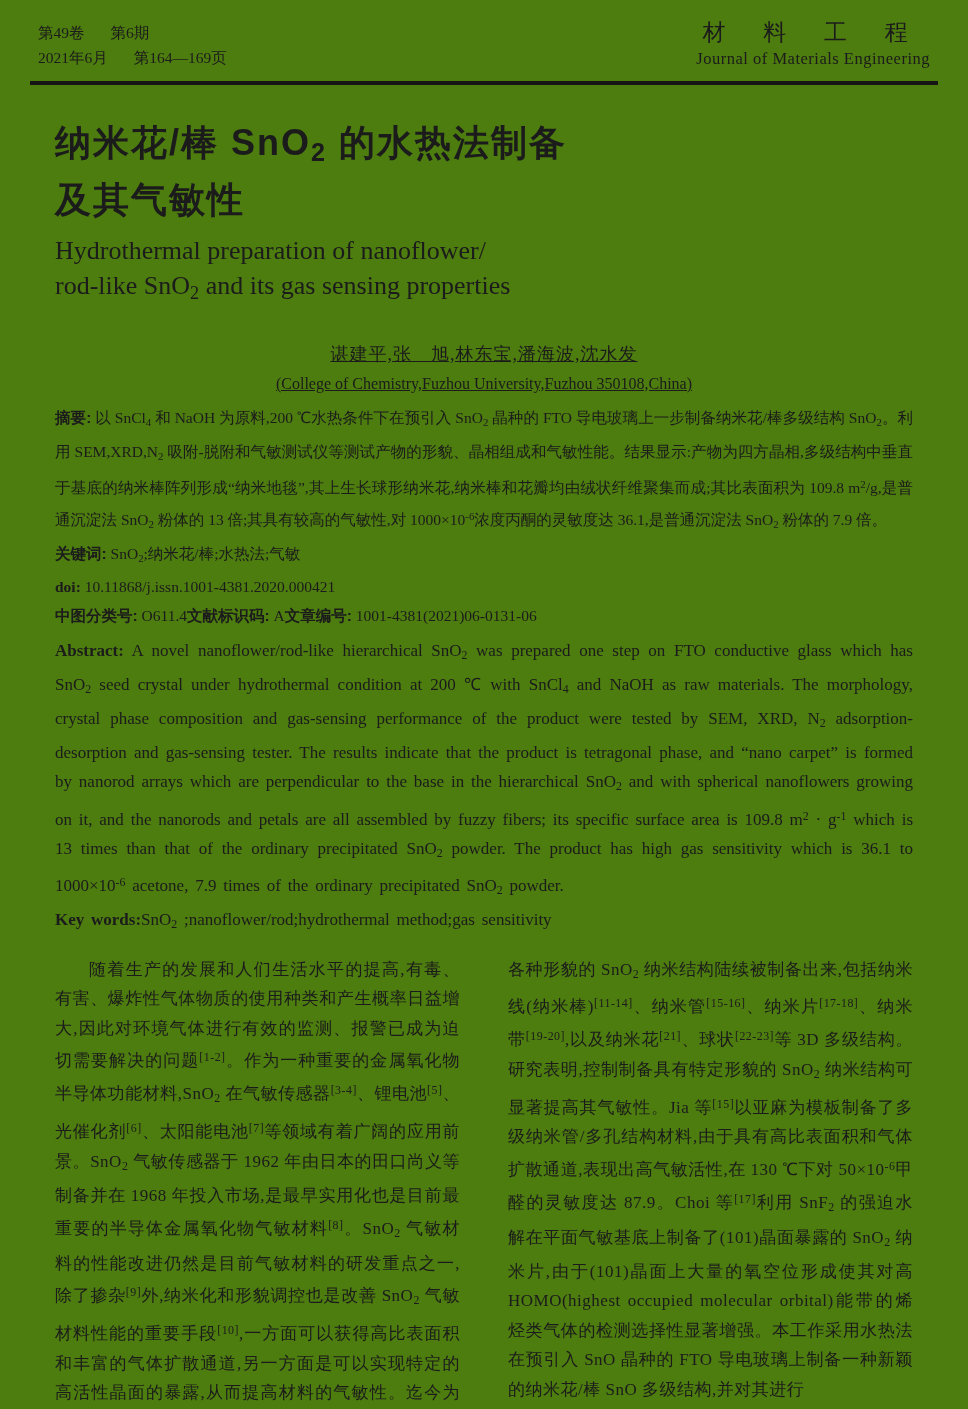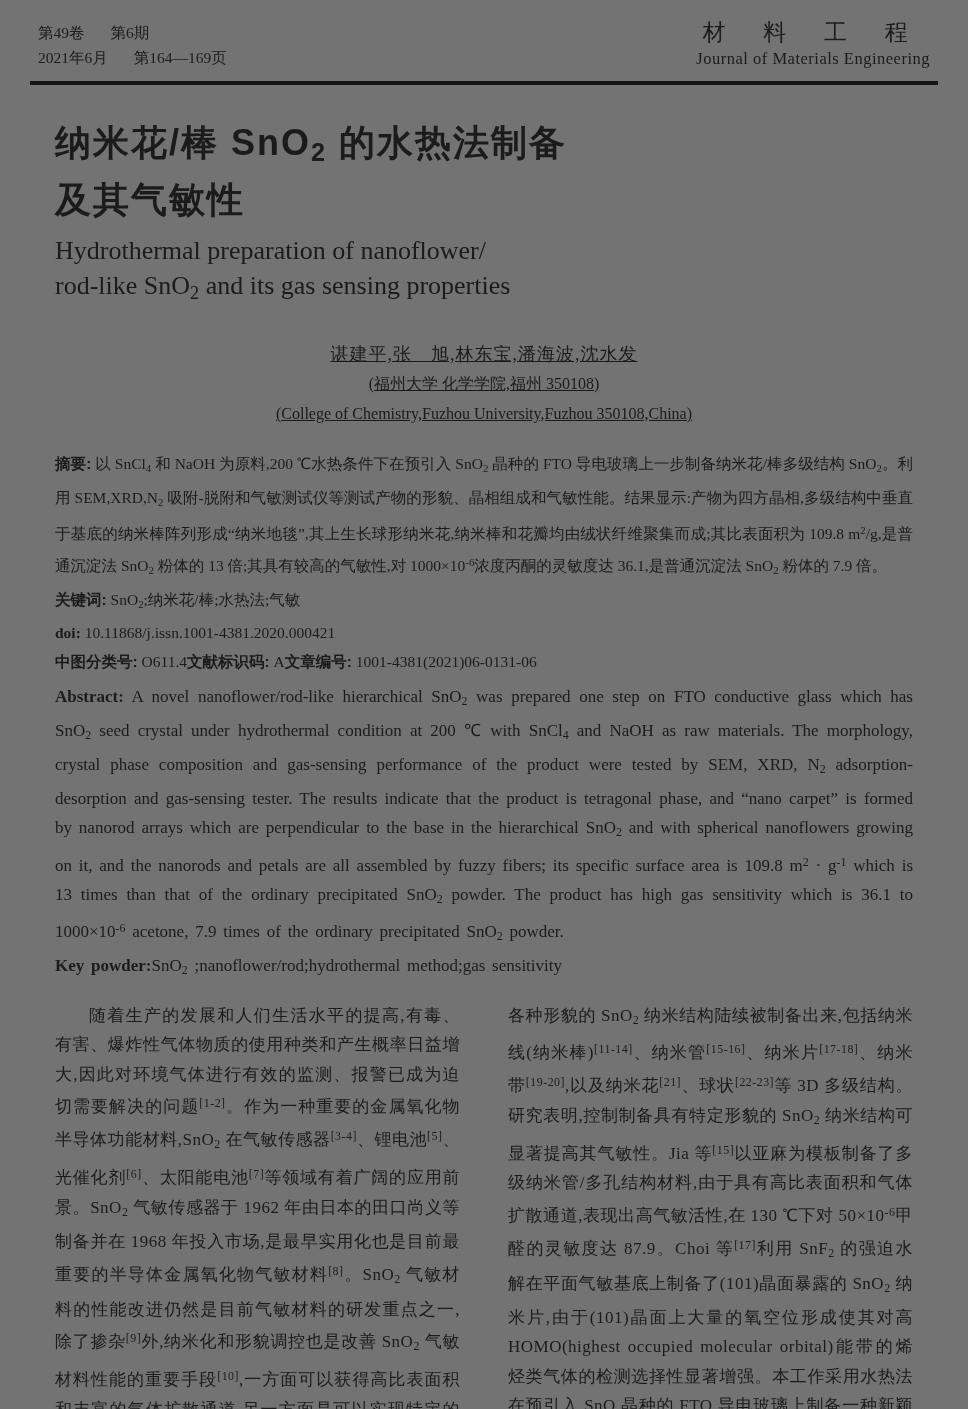--- a/index.html
+++ b/index.html
@@ -1,19 +1,19 @@
 <!DOCTYPE html>
 <html><head>
 <meta charset="utf-8">
 <style>
   * { box-sizing: border-box; margin: 0; padding: 0; }
   html, body { background: #e9e9e9; }
   body { font-family: "Liberation Serif", serif; color: #1b1b1b; }
   .page {
-    width: 968px; height: 1409px; margin: 0 auto; background: #737373;
+    width: 968px; height: 1409px; margin: 0 auto; background: #4d7c0f;
     padding: 16px 30px 16px 30px; overflow: hidden; position: relative;
   }
   
   .jheader {
     display: flex; justify-content: space-between; align-items: flex-start;
     padding: 4px 8px 10px 8px; border-bottom: 4px solid #151515;
   }
   .jh-col { font-size: 15.5px; line-height: 25px; white-space: nowrap; }
   .jh-left .row, .jh-right .row { display: flex; gap: 26px; }
   .jh-right .row { justify-content: flex-end; gap: 30px; }
@@ -26,21 +26,21 @@
     margin-top: 34px; font-family: "Liberation Sans", sans-serif;
     font-weight: 700; font-size: 36px; line-height: 47px; letter-spacing: 2px;
   }
   .title-en { margin-top: 10px; font-size: 26px; line-height: 35px; font-weight: 400; }
   .authors { margin-top: 28px; text-align: center; text-decoration: underline; }
   .authors .line { line-height: 30px; }
   .authors .cn-names { font-size: 18px; letter-spacing: 1px; }
   .authors .cn-affil { font-size: 16px; }
   .authors .en-names { font-size: 17px; }
   .authors .en-affil { font-size: 16px; }
-  .meta { margin-top: 20px; }
+  .meta { margin-top: 4px; }
   .meta p { font-size: 15.5px; line-height: 29px; text-align: justify; }
   .cnlabel { font-family: "Liberation Sans", sans-serif; font-weight: 700; }
   .meta .clc-row { display: flex; }
   .abstract-en { margin-top: 6px; }
   .abstract-en p { font-size: 17px; line-height: 29px; text-align: justify; word-spacing: 2.5px; }
   .kw-en { font-size: 16.5px; line-height: 29px; }
   sub { font-size: 70%; vertical-align: -0.25em; }
   sup { font-size: 70%; vertical-align: 0.45em; }
   
   .body-cols { display: flex; gap: 48px; margin-top: 16px; }
@@ -79,38 +79,37 @@
       <span>纳米花/棒 SnO<sub>2</sub> 的水热法制备</span><br>
       <span>及其气敏性</span>
     </h1>
     <h2 class="title-en">
       <span>Hydrothermal preparation of nanoflower/</span><br>
       <span>rod-like SnO<sub>2</sub> and its gas sensing properties</span>
     </h2>
 
     <div class="authors">
       <div class="line cn-names">谌建平,张　旭,林东宝,潘海波,沈水发</div>
-      <div class="line cn-affil">(福州大学 化学学院,福州 350108)</div>
       <div class="line en-affil">(College of Chemistry,Fuzhou University,Fuzhou 350108,China)</div>
     </div>
 
     <div class="meta">
       <p><b class="cnlabel">摘要:</b><span> 以 SnCl<sub>4</sub> 和 NaOH 为原料,200 ℃水热条件下在预引入 SnO<sub>2</sub> 晶种的 FTO 导电玻璃上一步制备纳米花/棒多级结构 SnO<sub>2</sub>。利用 SEM,XRD,N<sub>2</sub> 吸附-脱附和气敏测试仪等测试产物的形貌、晶相组成和气敏性能。结果显示:产物为四方晶相,多级结构中垂直于基底的纳米棒阵列形成“纳米地毯”,其上生长球形纳米花,纳米棒和花瓣均由绒状纤维聚集而成;其比表面积为 109.8 m<sup>2</sup>/g,是普通沉淀法 SnO<sub>2</sub> 粉体的 13 倍;其具有较高的气敏性,对 1000×10<sup>-6</sup>浓度丙酮的灵敏度达 36.1,是普通沉淀法 SnO<sub>2</sub> 粉体的 7.9 倍。</span></p>
       <p><b class="cnlabel">关键词:</b><span> SnO<sub>2</sub>;纳米花/棒;水热法;气敏</span></p>
       <p><b>doi:</b><span> 10.11868/j.issn.1001-4381.2020.000421</span></p>
       <p class="clc-row">
         <span><b class="cnlabel">中图分类号:</b><span> O611.4</span></span>
         <span><b class="cnlabel">文献标识码:</b><span> A</span></span>
         <span><b class="cnlabel">文章编号:</b><span> 1001-4381(2021)06-0131-06</span></span>
       </p>
     </div>
 
     <div class="abstract-en">
       <p><b>Abstract:</b><span> A novel nanoflower/rod-like hierarchical SnO<sub>2</sub> was prepared one step on FTO conductive glass which has SnO<sub>2</sub> seed crystal under hydrothermal condition at 200 ℃ with SnCl<sub>4</sub> and NaOH as raw materials. The morphology, crystal phase composition and gas-sensing performance of the product were tested by SEM, XRD, N<sub>2</sub> adsorption-desorption and gas-sensing tester. The results indicate that the product is tetragonal phase, and “nano carpet” is formed by nanorod arrays which are perpendicular to the base in the hierarchical SnO<sub>2</sub> and with spherical nanoflowers growing on it, and the nanorods and petals are all assembled by fuzzy fibers; its specific surface area is 109.8 m<sup>2</sup> · g<sup>-1</sup> which is 13 times than that of the ordinary precipitated SnO<sub>2</sub> powder. The product has high gas sensitivity which is 36.1 to 1000×10<sup>-6</sup> acetone, 7.9 times of the ordinary precipitated SnO<sub>2</sub> powder.</span></p>
-      <p class="kw-en"><b>Key powder:</b><span>SnO<sub>2</sub> ;nanoflower/rod;hydrothermal method;gas sensitivity</span></p>
+      <p class="kw-en"><b>Key words:</b><span>SnO<sub>2</sub> ;nanoflower/rod;hydrothermal method;gas sensitivity</span></p>
     </div>
 
     <div class="body-cols">
       <div class="col">
         <p class="indent">随着生产的发展和人们生活水平的提高,有毒、有害、爆炸性气体物质的使用种类和产生概率日益增大,因此对环境气体进行有效的监测、报警已成为迫切需要解决的问题<sup>[1-2]</sup>。作为一种重要的金属氧化物半导体功能材料,SnO<sub>2</sub> 在气敏传感器<sup>[3-4]</sup>、锂电池<sup>[5]</sup>、光催化剂<sup>[6]</sup>、太阳能电池<sup>[7]</sup>等领域有着广阔的应用前景。SnO<sub>2</sub> 气敏传感器于 1962 年由日本的田口尚义等制备并在 1968 年投入市场,是最早实用化也是目前最重要的半导体金属氧化物气敏材料<sup>[8]</sup>。SnO<sub>2</sub> 气敏材料的性能改进仍然是目前气敏材料的研发重点之一,除了掺杂<sup>[9]</sup>外,纳米化和形貌调控也是改善 SnO<sub>2</sub> 气敏材料性能的重要手段<sup>[10]</sup>,一方面可以获得高比表面积和丰富的气体扩散通道,另一方面是可以实现特定的高活性晶面的暴露,从而提高材料的气敏性。迄今为止,</p>
       </div>
       <div class="col">
         <p>各种形貌的 SnO<sub>2</sub> 纳米结构陆续被制备出来,包括纳米线(纳米棒)<sup>[11-14]</sup>、纳米管<sup>[15-16]</sup>、纳米片<sup>[17-18]</sup>、纳米带<sup>[19-20]</sup>,以及纳米花<sup>[21]</sup>、球状<sup>[22-23]</sup>等 3D 多级结构。研究表明,控制制备具有特定形貌的 SnO<sub>2</sub> 纳米结构可显著提高其气敏性。Jia 等<sup>[15]</sup>以亚麻为模板制备了多级纳米管/多孔结构材料,由于具有高比表面积和气体扩散通道,表现出高气敏活性,在 130 ℃下对 50×10<sup>-6</sup>甲醛的灵敏度达 87.9。Choi 等<sup>[17]</sup>利用 SnF<sub>2</sub> 的强迫水解在平面气敏基底上制备了(101)晶面暴露的 SnO<sub>2</sub> 纳米片,由于(101)晶面上大量的氧空位形成使其对高 HOMO(highest occupied molecular orbital)能带的烯烃类气体的检测选择性显著增强。本工作采用水热法在预引入 SnO 晶种的 FTO 导电玻璃上制备一种新颖的纳米花/棒 SnO 多级结构,并对其进行</p>
       </div>
     </div>

